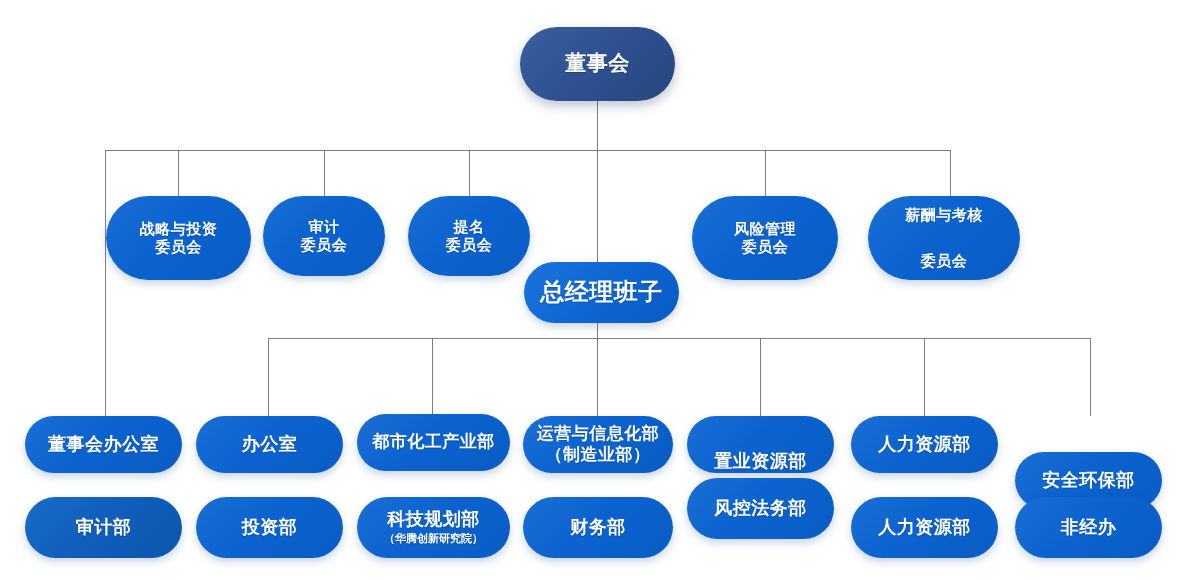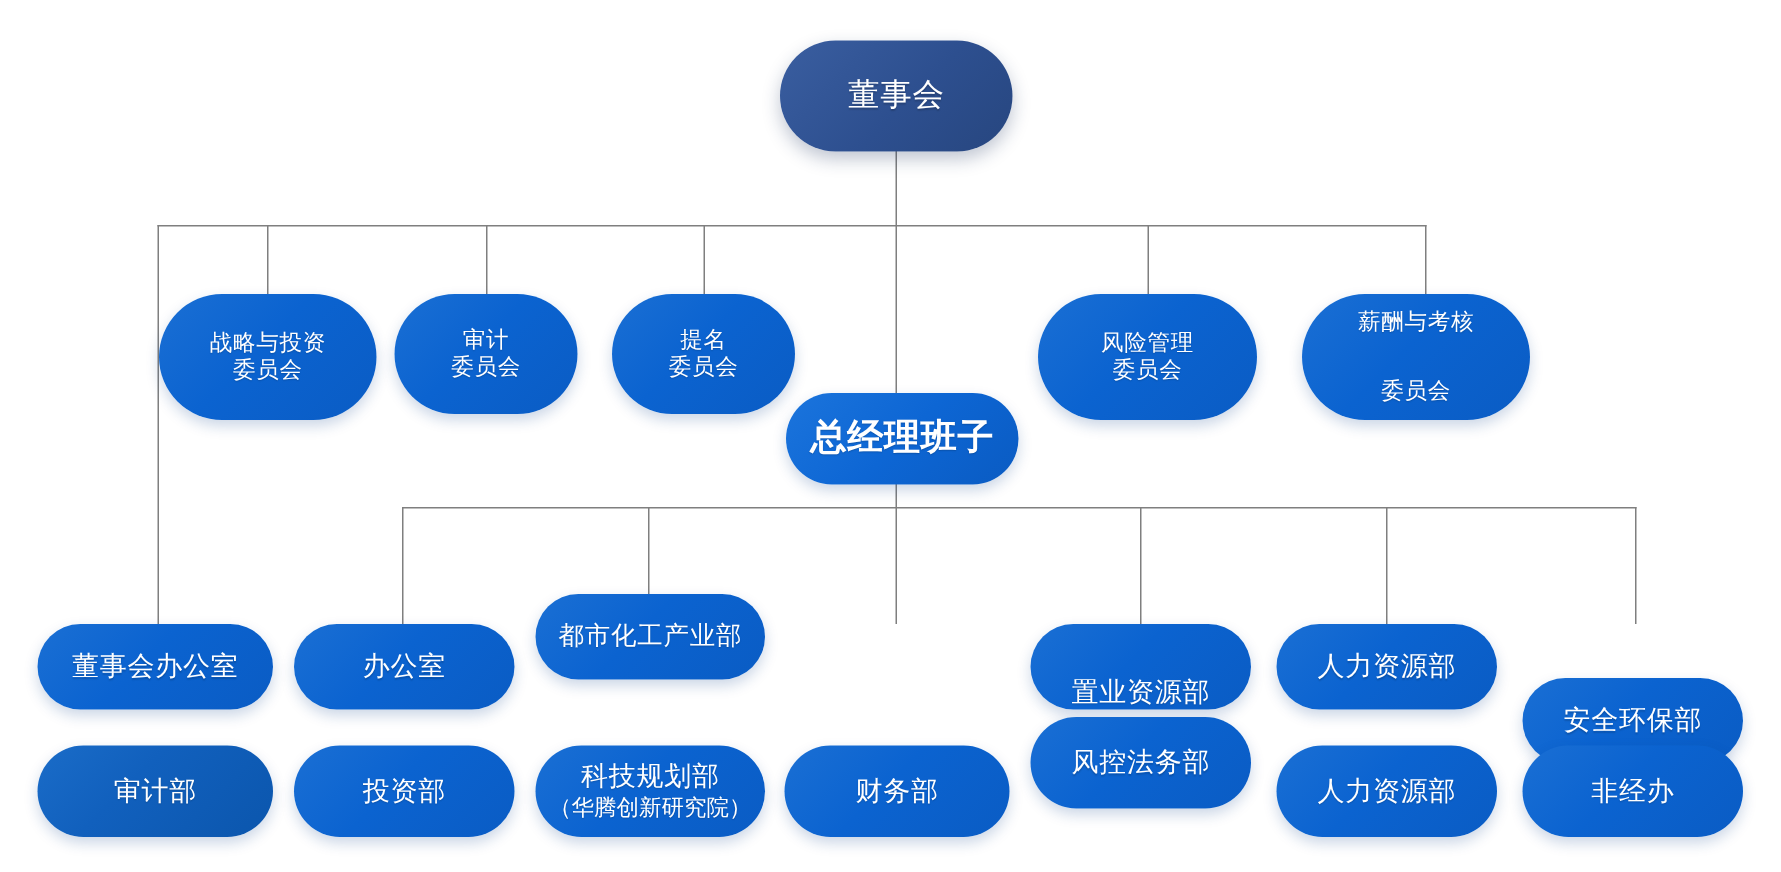--- a/index.html
+++ b/index.html
@@ -26,20 +26,21 @@
     align-items:center;
     justify-content:center;
     text-align:center;
     color:#ffffff;
     border-radius:999px;
     line-height:1.22;
     letter-spacing:.5px;
     text-shadow:0 1px 1px rgba(0,0,0,.18);
     box-shadow:0 4px 9px rgba(20,70,140,.22);
     background:linear-gradient(135deg,#1a6fd4 0%,#0b63d0 45%,#0a5cc4 100%);
+    font-weight:bold;
   }
   .node .t1{display:block;}
   .node .t2{display:block;}
 
   
   .node.board{
     background:linear-gradient(135deg,#3a5ea0 0%,#2d4f8f 55%,#27467f 100%);
     font-size:21px;
     box-shadow:0 5px 12px rgba(25,45,90,.28);
   }
@@ -49,21 +50,21 @@
     font-weight:bold;
     z-index:5;
   }
   .node.comm{font-size:15px;}
   .node.dept{font-size:18px;}
   .node.dept2{font-size:18px;}
   .node.audit{
     background:linear-gradient(135deg,#1a6cc8 0%,#1160bd 40%,#0b56ad 100%);
   }
   .node .sub{
-    font-size:15px;
+    font-size:11px;
     letter-spacing:0;
     margin-top:1px;
   }
   .node .two{font-size:17px;}
 </style>
 </head>
 <body>
 
 <div id="chart">
 
@@ -120,22 +121,26 @@
   <div class="node gm" style="left:524px;top:262px;width:155px;height:61px;">
     <span class="t1">总经理班子</span>
   </div>
 
   <div class="node dept" style="left:196px;top:416px;width:147px;height:57px;">
     <span class="t1">办公室</span>
   </div>
   <div class="node dept" style="left:25px;top:416px;width:157px;height:57px;">
     <span class="t1">董事会办公室</span>
   </div>
-  <div class="node dept" style="left:357px;top:396px;width:153px;height:57px;justify-content:center;">
+  <div class="node dept" style="left:357px;top:414px;width:153px;height:57px;justify-content:center;">
     <span class="t1 two">都市化工产业部</span>
+  </div>
+  <div class="node dept" style="left:523px;top:416px;width:150px;height:57px;">
+    <span class="t1 two">运营与信息化部</span>
+    <span class="t2 two">（制造业部）</span>
   </div>
   <div class="node dept" style="left:687px;top:416px;width:147px;height:57px;justify-content:flex-end;">
     <span class="t1">置业资源部</span>
   </div>
   <div class="node dept" style="left:851px;top:416px;width:147px;height:57px;">
     <span class="t1">人力资源部</span>
   </div>
   <div class="node dept" style="left:1015px;top:416px;width:147px;height:57px;margin-top:36px;">
     <span class="t1">安全环保部</span>
   </div>

